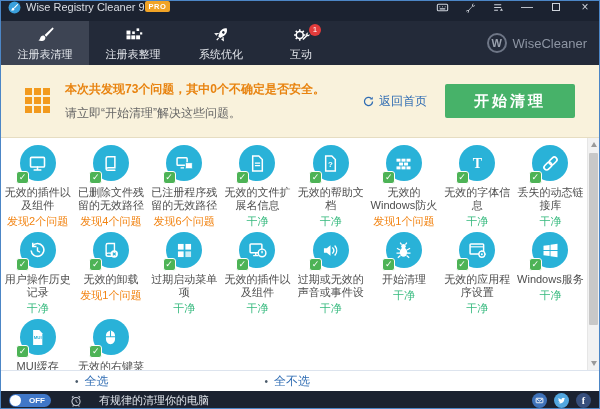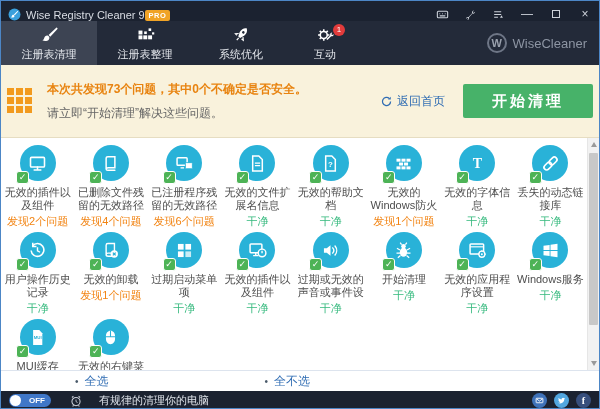--- a/index.html
+++ b/index.html
@@ -1,42 +1,42 @@
 <!DOCTYPE html>
 <html><head>
 <meta charset="utf-8">
 <style>
   * { margin:0; padding:0; box-sizing:border-box; }
   html,body { background:#555; }
   body { font-family:"Liberation Sans","DejaVu Sans",sans-serif; }
   .window { width:600px; height:409px; background:#fff; border:1px solid #4c86c6; position:relative; overflow:hidden; }
 
   
-  .titlebar { height:20px; background:#1b2230; display:flex; align-items:flex-end; padding:0 7px; }
+  .titlebar { height:20px; background:#1b2230; display:flex; align-items:flex-start; padding:0 7px; }
   .app-ico { width:13px; height:13px; margin-right:5px; flex:0 0 auto; }
   .title-text { font-size:11px; color:#d9dde4; }
   .pro-badge { background:#f0a326; color:#fff; font-size:7.5px; font-weight:bold; border-radius:2px; padding:1px 4px; letter-spacing:.5px; }
   .tb-right { margin-left:auto; display:flex; align-items:center; gap:15px; }
   .tb-ico { width:13px; height:13px; display:block; cursor:pointer; }
   .wc-min,.wc-max,.wc-close { color:#cdd2da; font-size:12px; line-height:13px; width:14px; text-align:center; cursor:pointer; }
   .wc-max span { display:inline-block; width:8px; height:8px; border:1.5px solid #cdd2da; }
 
   
   .tabbar { height:44px; background:#232a39; display:flex; align-items:stretch; }
-  .tab { width:96px; display:flex; flex-direction:column; align-items:center; justify-content:center; gap:2px; cursor:pointer; position:relative; }
+  .tab { width:88px; display:flex; flex-direction:column; align-items:center; justify-content:center; gap:2px; cursor:pointer; position:relative; }
   .tab.active { background:#3d4453; }
   .tab .t-ico { width:21px; height:21px; }
   .tab .t-label { font-size:11px; color:#e4e7ec; }
   .tab-badge { position:absolute; top:3px; right:16px; background:#e23b3b; color:#fff; width:12px; height:12px; border-radius:50%; font-size:8px; line-height:12px; text-align:center; }
   .brand { margin-left:auto; display:flex; align-items:center; gap:6px; padding-right:12px; }
   .brand-circle { width:20px; height:20px; border:2px solid #6e7686; border-radius:50%; color:#9aa1ad; font-size:11px; font-weight:bold; text-align:center; line-height:17px; }
   .brand-name { color:#8d95a3; font-size:13px; }
 
   
-  .notif { height:73px; background:#f9f2dc; border-bottom:1px solid #e6ddc2; display:flex; align-items:center; padding:0 6px; }
+  .notif { height:73px; background:#f9f2dc; border-bottom:1px solid #e6ddc2; display:flex; align-items:center; padding:0 24px; }
   .notif-ico { width:26px; height:26px; display:grid; grid-template-columns:repeat(3,7px); grid-template-rows:repeat(3,7px); gap:2px; margin-right:14px; flex:0 0 auto; }
   .notif-ico i { background:#f29a1e; display:block; }
   .notif-lines { }
   .notif-l1 { font-size:12px; font-weight:bold; color:#e8830f; }
   .notif-l2 { font-size:12px; color:#666; margin-top:7px; }
   .notif-right { margin-left:auto; display:flex; align-items:center; gap:18px; }
   .back-link { display:flex; align-items:center; gap:4px; color:#2f6cb3; font-size:12px; cursor:pointer; }
   .back-link svg { width:13px; height:13px; }
   .clean-btn { width:130px; height:34px; background:#47b269; color:#fff; border:none; font-size:15px; font-weight:bold; letter-spacing:3px; border-radius:2px; cursor:pointer; font-family:inherit; }
 

